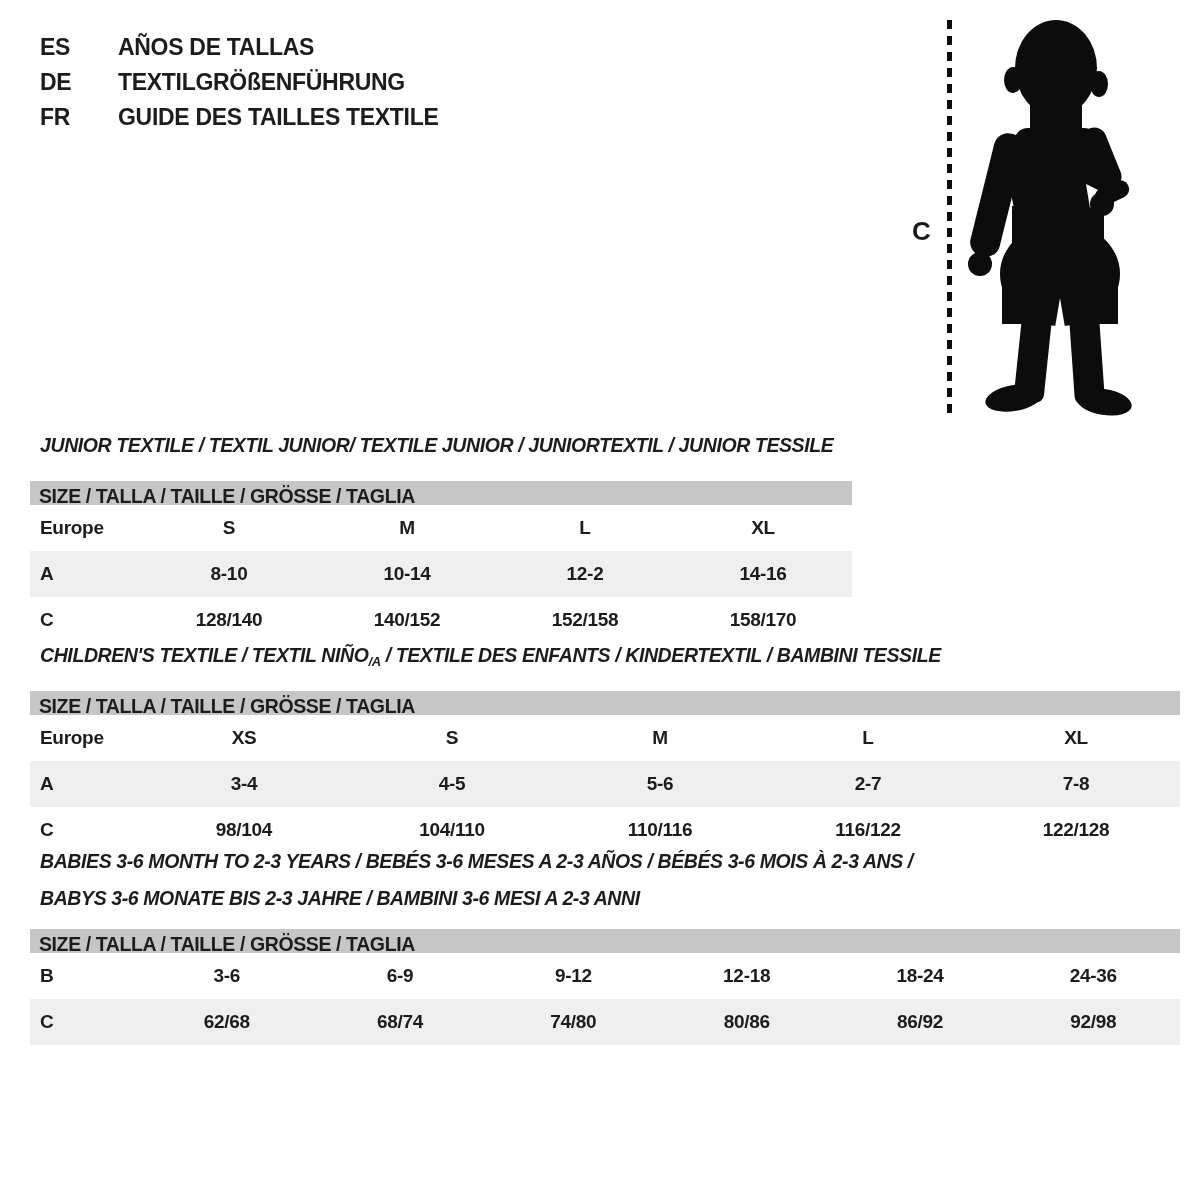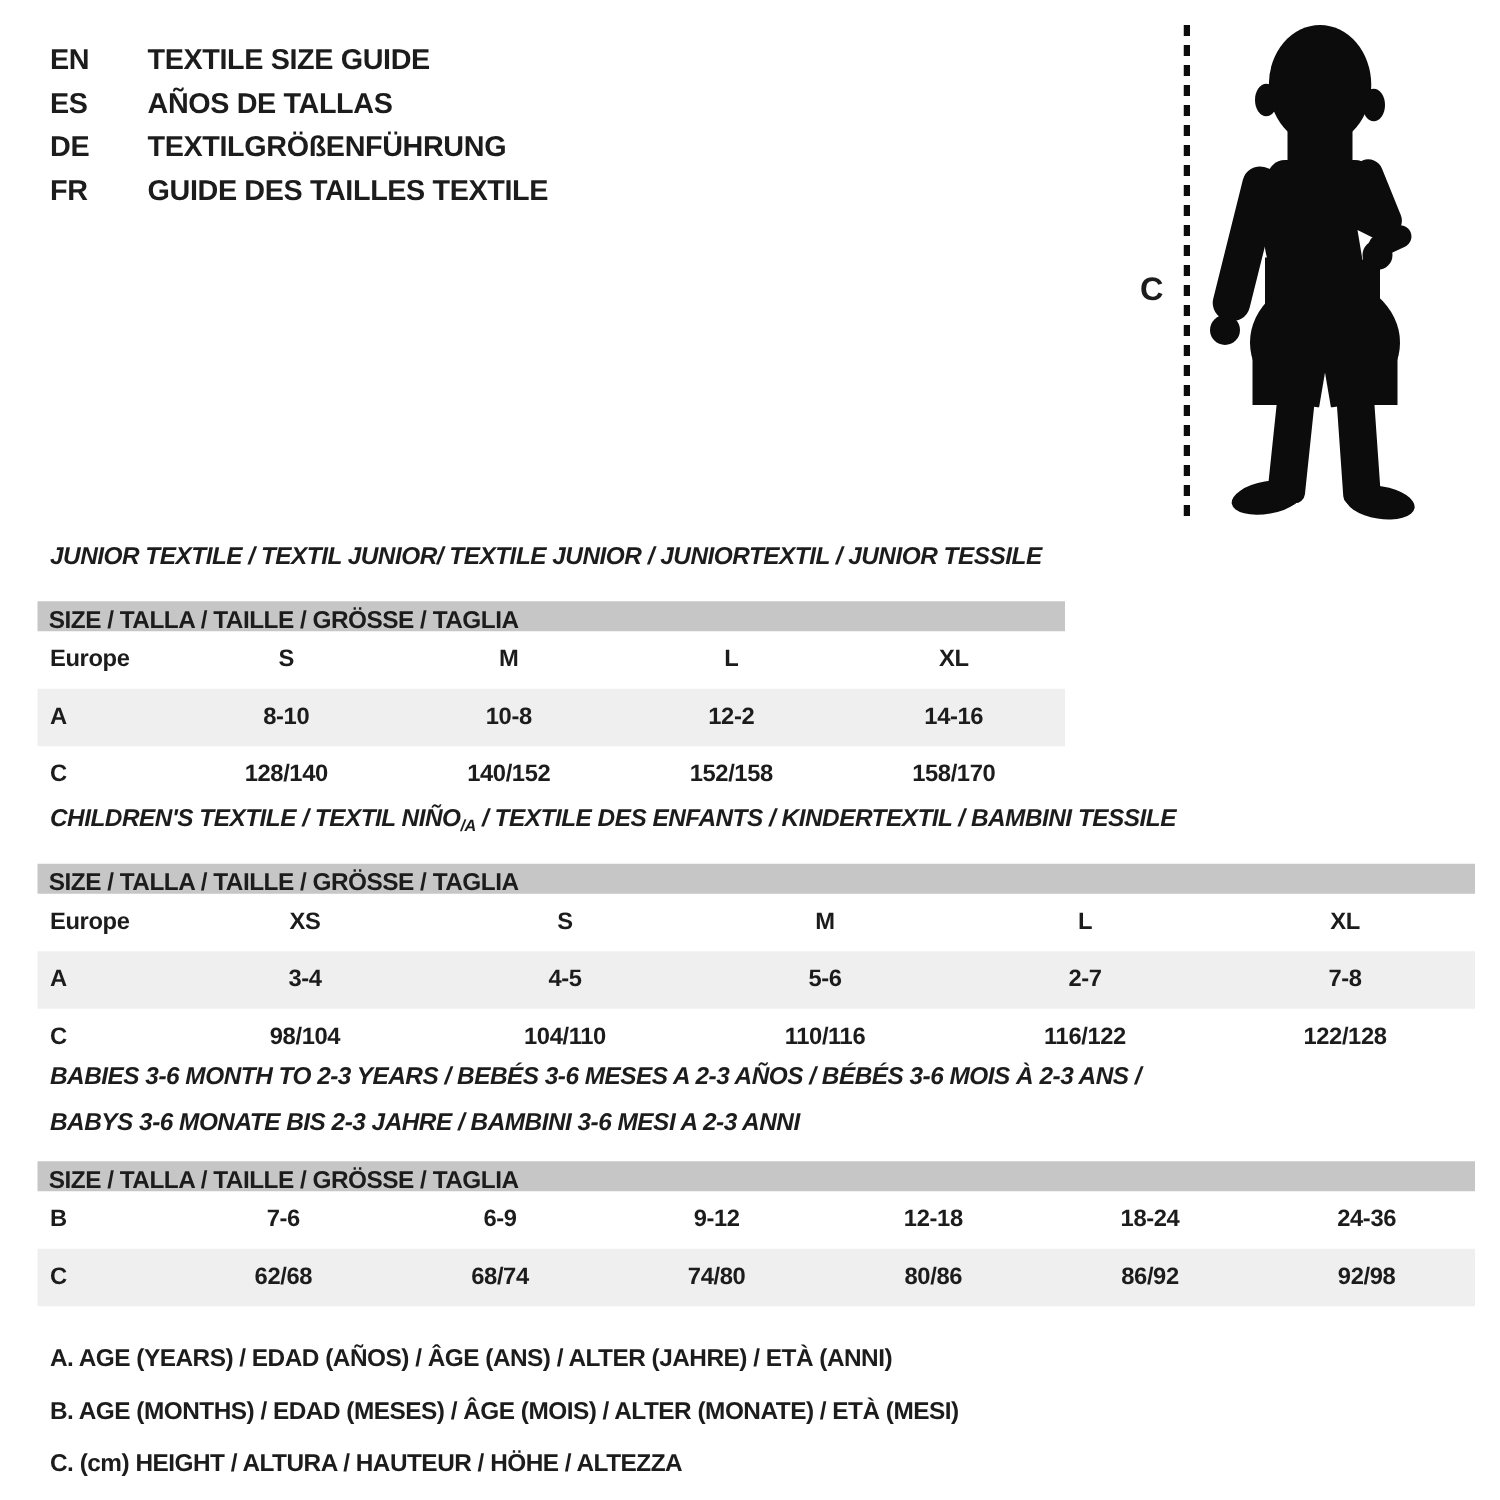--- a/index.html
+++ b/index.html
@@ -62,24 +62,20 @@
   #babies-title{top:843px;}
   #babies-table{top:929px;width:1150px;}
 </style>
 </head>
 <body>
 
 <div class="page" style="--page-bg: #ffffff; --ink: #1c1c1c; --header-bar: #c6c6c6; --row-alt: #efefef; --silhouette: #0c0c0c;">
 
   <div class="lang-list">
     <div class="lang-row">
-      <span class="lang-code">EN</span>
-      <span class="lang-label">TEXTILE SIZE GUIDE</span>
-    </div>
-    <div class="lang-row">
       <span class="lang-code">ES</span>
       <span class="lang-label">AÑOS DE TALLAS</span>
     </div>
     <div class="lang-row">
       <span class="lang-code">DE</span>
       <span class="lang-label">TEXTILGRÖßENFÜHRUNG</span>
     </div>
     <div class="lang-row">
       <span class="lang-code">FR</span>
       <span class="lang-label">GUIDE DES TAILLES TEXTILE</span>
@@ -126,21 +122,21 @@
     <div class="t-row cols4">
       <span class="t-label">Europe</span>
       <span class="t-cell">S</span>
       <span class="t-cell">M</span>
       <span class="t-cell">L</span>
       <span class="t-cell">XL</span>
     </div>
     <div class="t-row cols4 shaded">
       <span class="t-label">A</span>
       <span class="t-cell">8-10</span>
-      <span class="t-cell">10-8</span>
+      <span class="t-cell">10-14</span>
       <span class="t-cell">12-2</span>
       <span class="t-cell">14-16</span>
     </div>
     <div class="t-row cols4">
       <span class="t-label">C</span>
       <span class="t-cell">128/140</span>
       <span class="t-cell">140/152</span>
       <span class="t-cell">152/158</span>
       <span class="t-cell">158/170</span>
     </div>
@@ -182,37 +178,32 @@
   <div class="section-title babies-title" id="babies-title">
     <div>BABIES 3-6 MONTH TO 2-3 YEARS / BEBÉS 3-6 MESES A 2-3 AÑOS / BÉBÉS 3-6 MOIS À 2-3 ANS /</div>
     <div>BABYS 3-6 MONATE BIS 2-3 JAHRE / BAMBINI 3-6 MESI A 2-3 ANNI</div>
   </div>
   <div class="size-table" id="babies-table">
     <div class="t-header">
       <span>SIZE / TALLA / TAILLE / GRÖSSE / TAGLIA</span>
     </div>
     <div class="t-row cols6">
       <span class="t-label">B</span>
-      <span class="t-cell">7-6</span>
+      <span class="t-cell">3-6</span>
       <span class="t-cell">6-9</span>
       <span class="t-cell">9-12</span>
       <span class="t-cell">12-18</span>
       <span class="t-cell">18-24</span>
       <span class="t-cell">24-36</span>
     </div>
     <div class="t-row cols6 shaded">
       <span class="t-label">C</span>
       <span class="t-cell">62/68</span>
       <span class="t-cell">68/74</span>
       <span class="t-cell">74/80</span>
       <span class="t-cell">80/86</span>
       <span class="t-cell">86/92</span>
       <span class="t-cell">92/98</span>
     </div>
   </div>
 
-  <div class="legend">
-    <div class="legend-line">A. AGE (YEARS) / EDAD (AÑOS) / ÂGE (ANS) / ALTER (JAHRE) / ETÀ (ANNI)</div>
-    <div class="legend-line">B. AGE (MONTHS) / EDAD (MESES) / ÂGE (MOIS) / ALTER (MONATE) / ETÀ (MESI)</div>
-    <div class="legend-line">C. (cm) HEIGHT / ALTURA / HAUTEUR / HÖHE / ALTEZZA</div>
-  </div>
 
 </div>
 
 </body></html>

